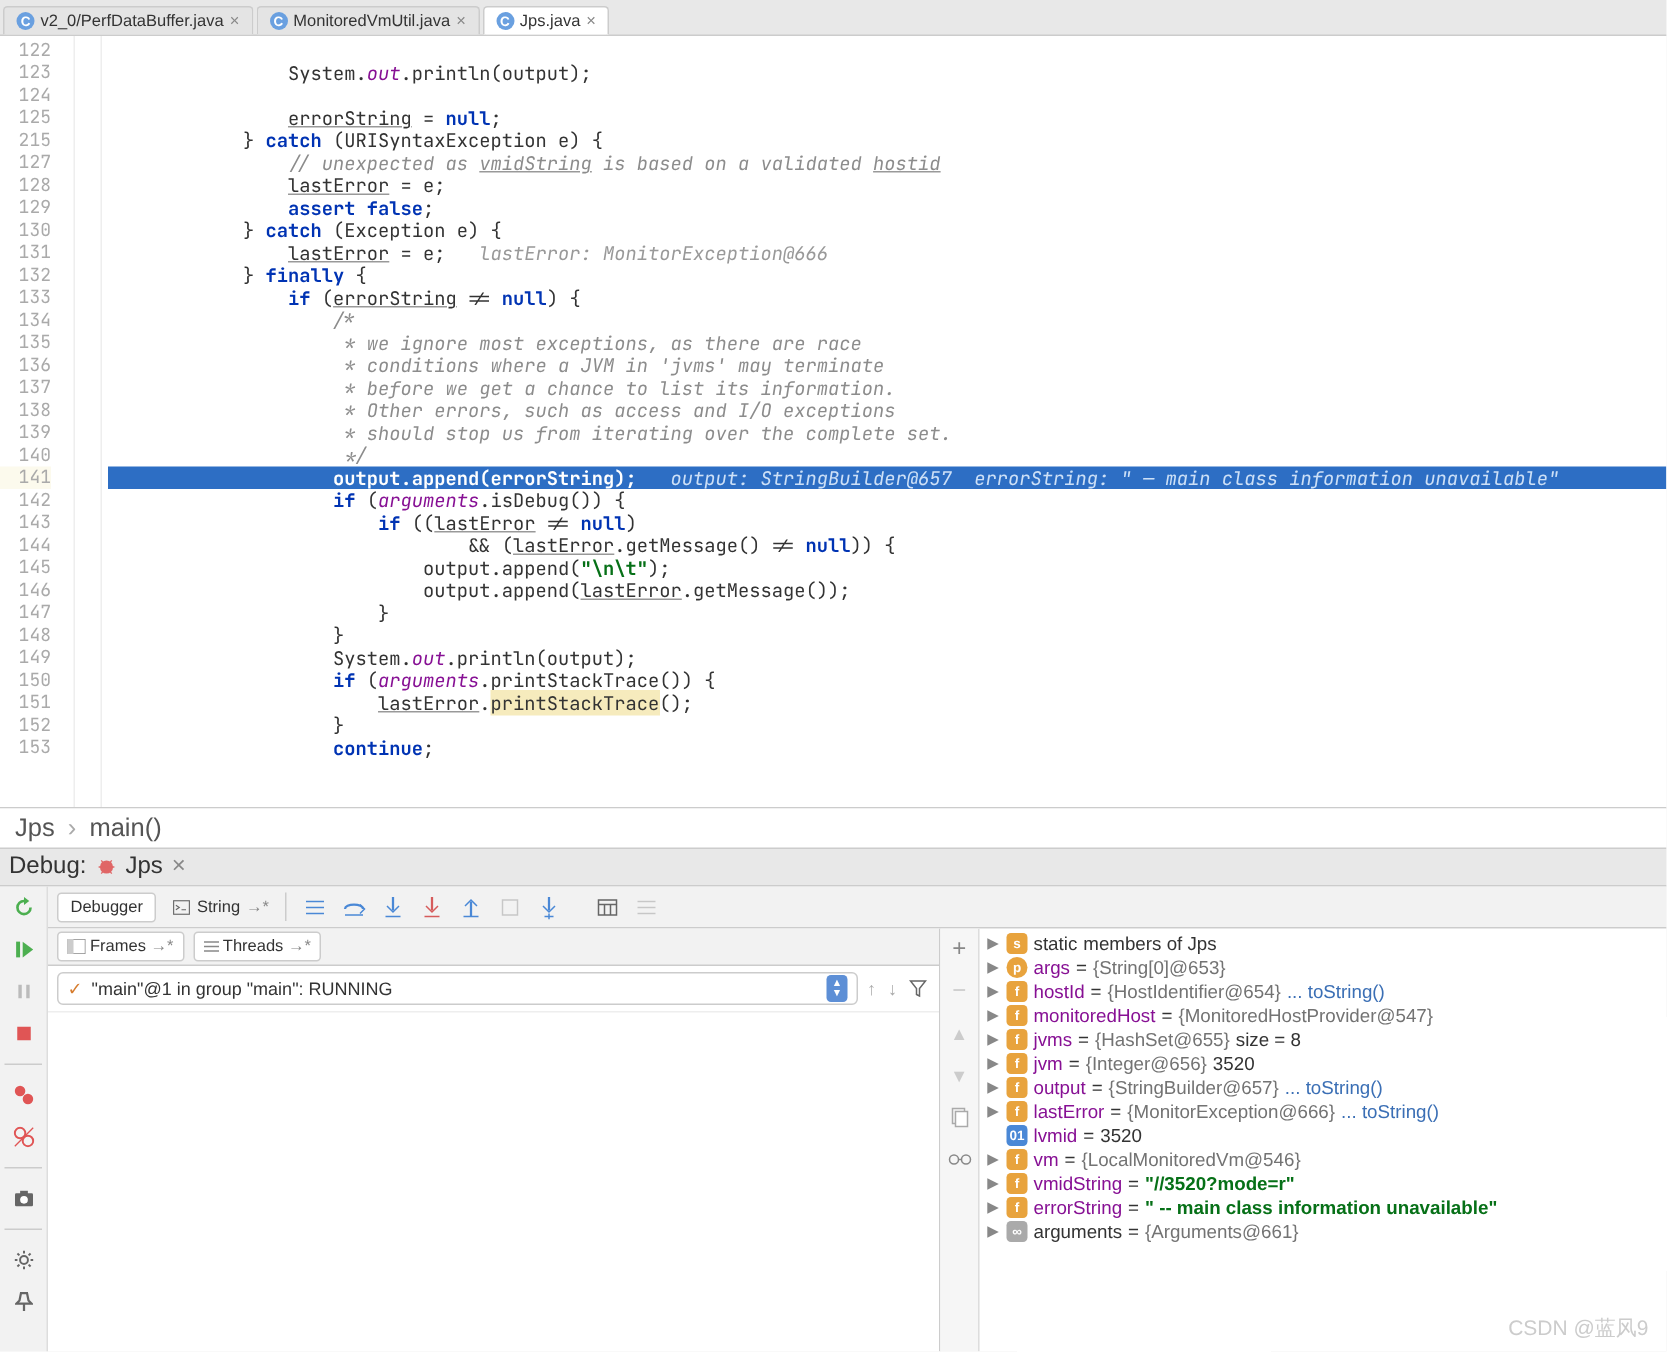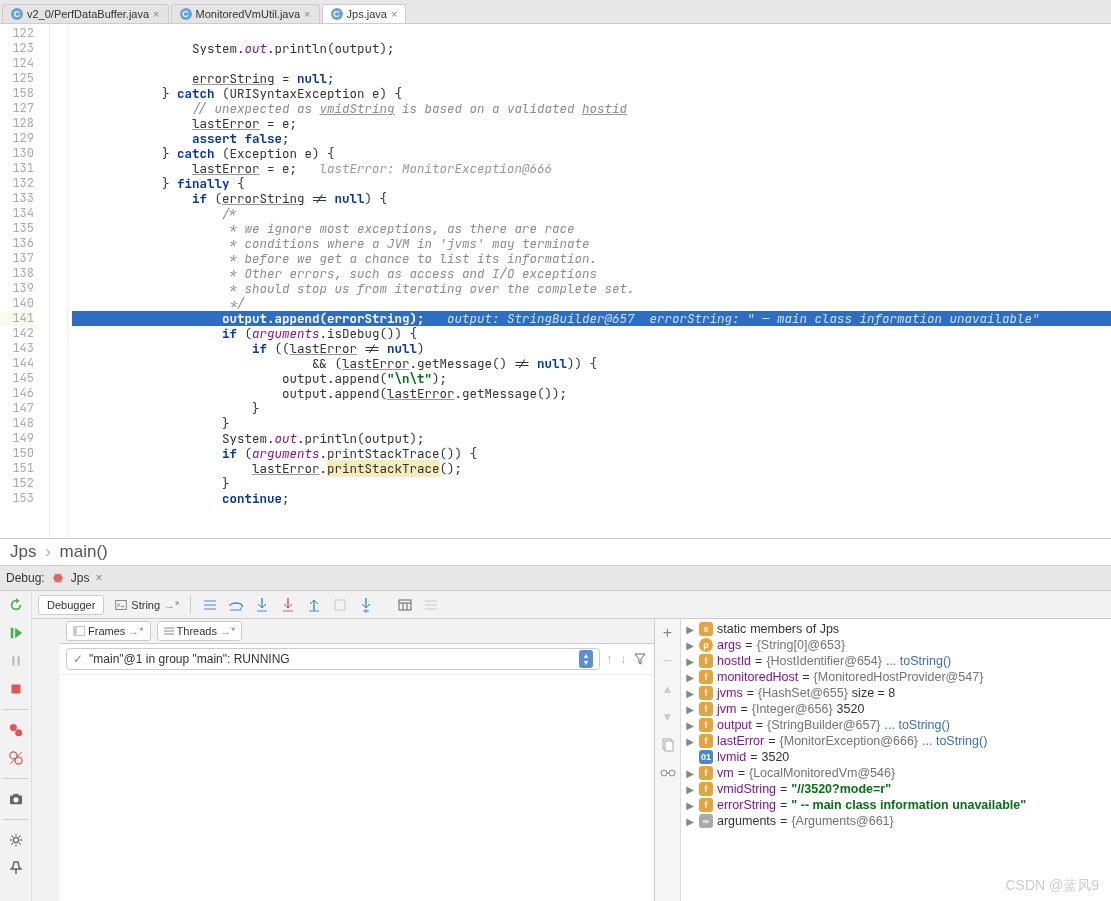--- a/index.html
+++ b/index.html
@@ -99,21 +99,21 @@
   }
   .bc-sep { color: #aaa; margin: 0 4px; }
   .debug-header {
     display: flex;
     align-items: center;
     background: #e8e8e8;
     border-bottom: 1px solid #ccc;
     height: 25px;
     padding: 0 6px;
     gap: 6px;
-    font-size: 12px;
+    font-size: 16px;
   }
   .bug-icon {
     width: 14px; height: 14px;
     display: inline-block;
     color: #e06666;
   }
   .debug-close { color: #888; cursor: pointer; }
   .debug-toolbar {
     display: flex;
     align-items: stretch;
@@ -161,21 +161,20 @@
   .step-icon {
     width: 18px; height: 18px; display: flex;
     align-items: center; justify-content: center;
     cursor: pointer;
   }
   .vrule { width: 1px; background: #ccc; margin: 4px 2px; }
   .debug-body {
     display: flex;
     flex: 1 1 auto;
     overflow: hidden;
-    margin-left: 28px;
   }
   .frames-pane, .vars-pane {
     display: flex;
     flex-direction: column;
     background: #fff;
     min-height: 0;
   }
   .frames-pane { width: 595px; border-right: 1px solid #ccc; }
   .vars-pane { flex: 1; }
   .pane-header {
@@ -306,21 +305,21 @@
     <span class="tab-close">×</span>
   </div>
 </div>
 
 <div class="editor-area">
   <div class="gutter" id="gutter">
       <div>122</div>
       <div>123</div>
       <div>124</div>
       <div>125</div>
-      <div>158</div>
+      <div>215</div>
       <div>127</div>
       <div>128</div>
       <div>129</div>
       <div>130</div>
       <div>131</div>
       <div>132</div>
       <div>133</div>
       <div>134</div>
       <div>135</div>
       <div>136</div>

